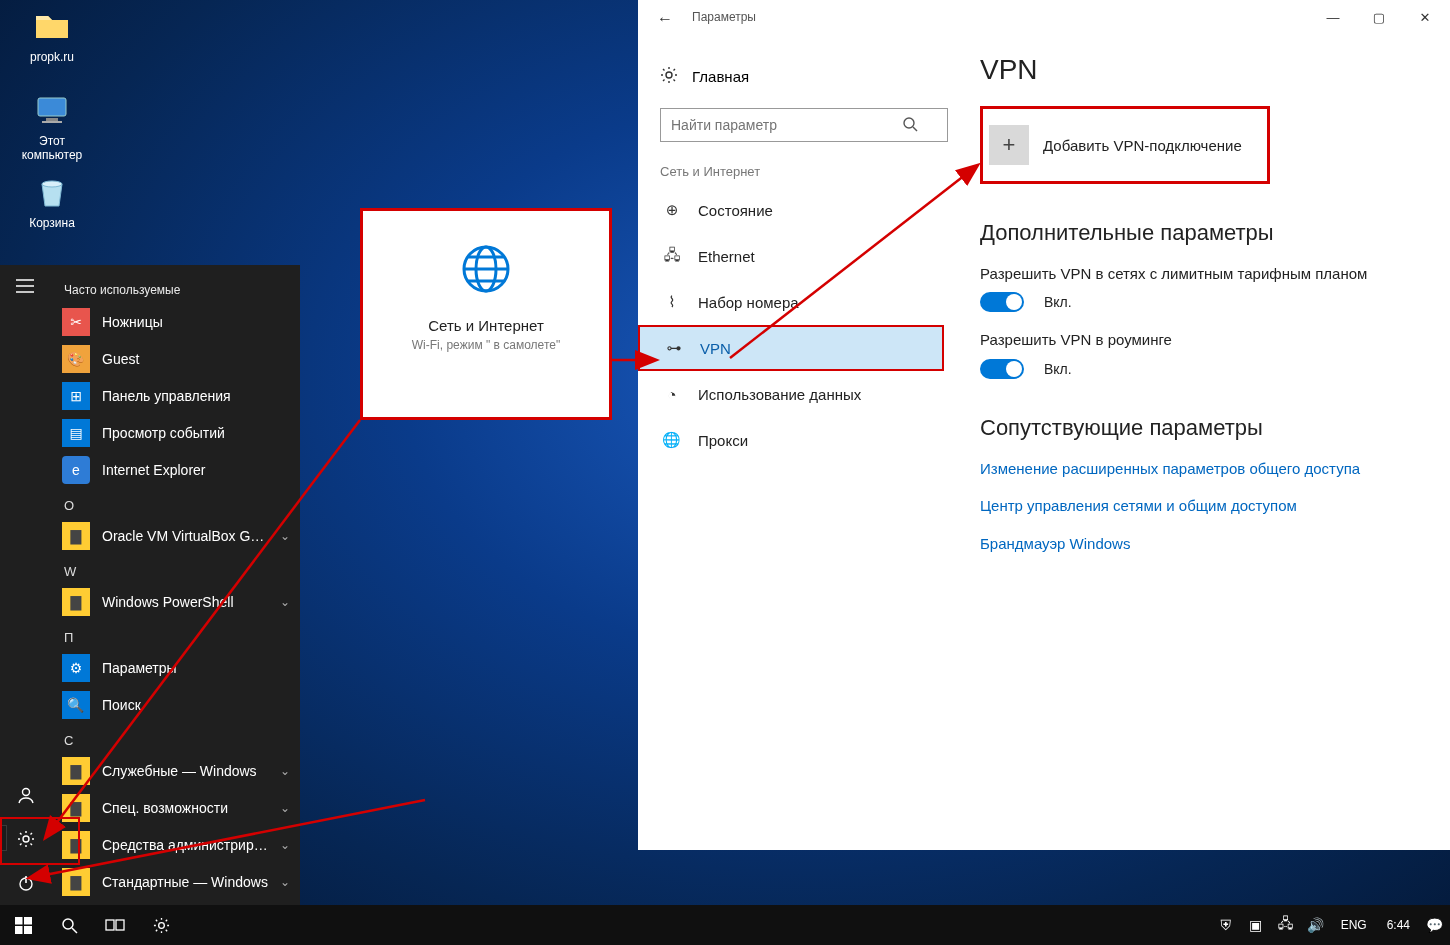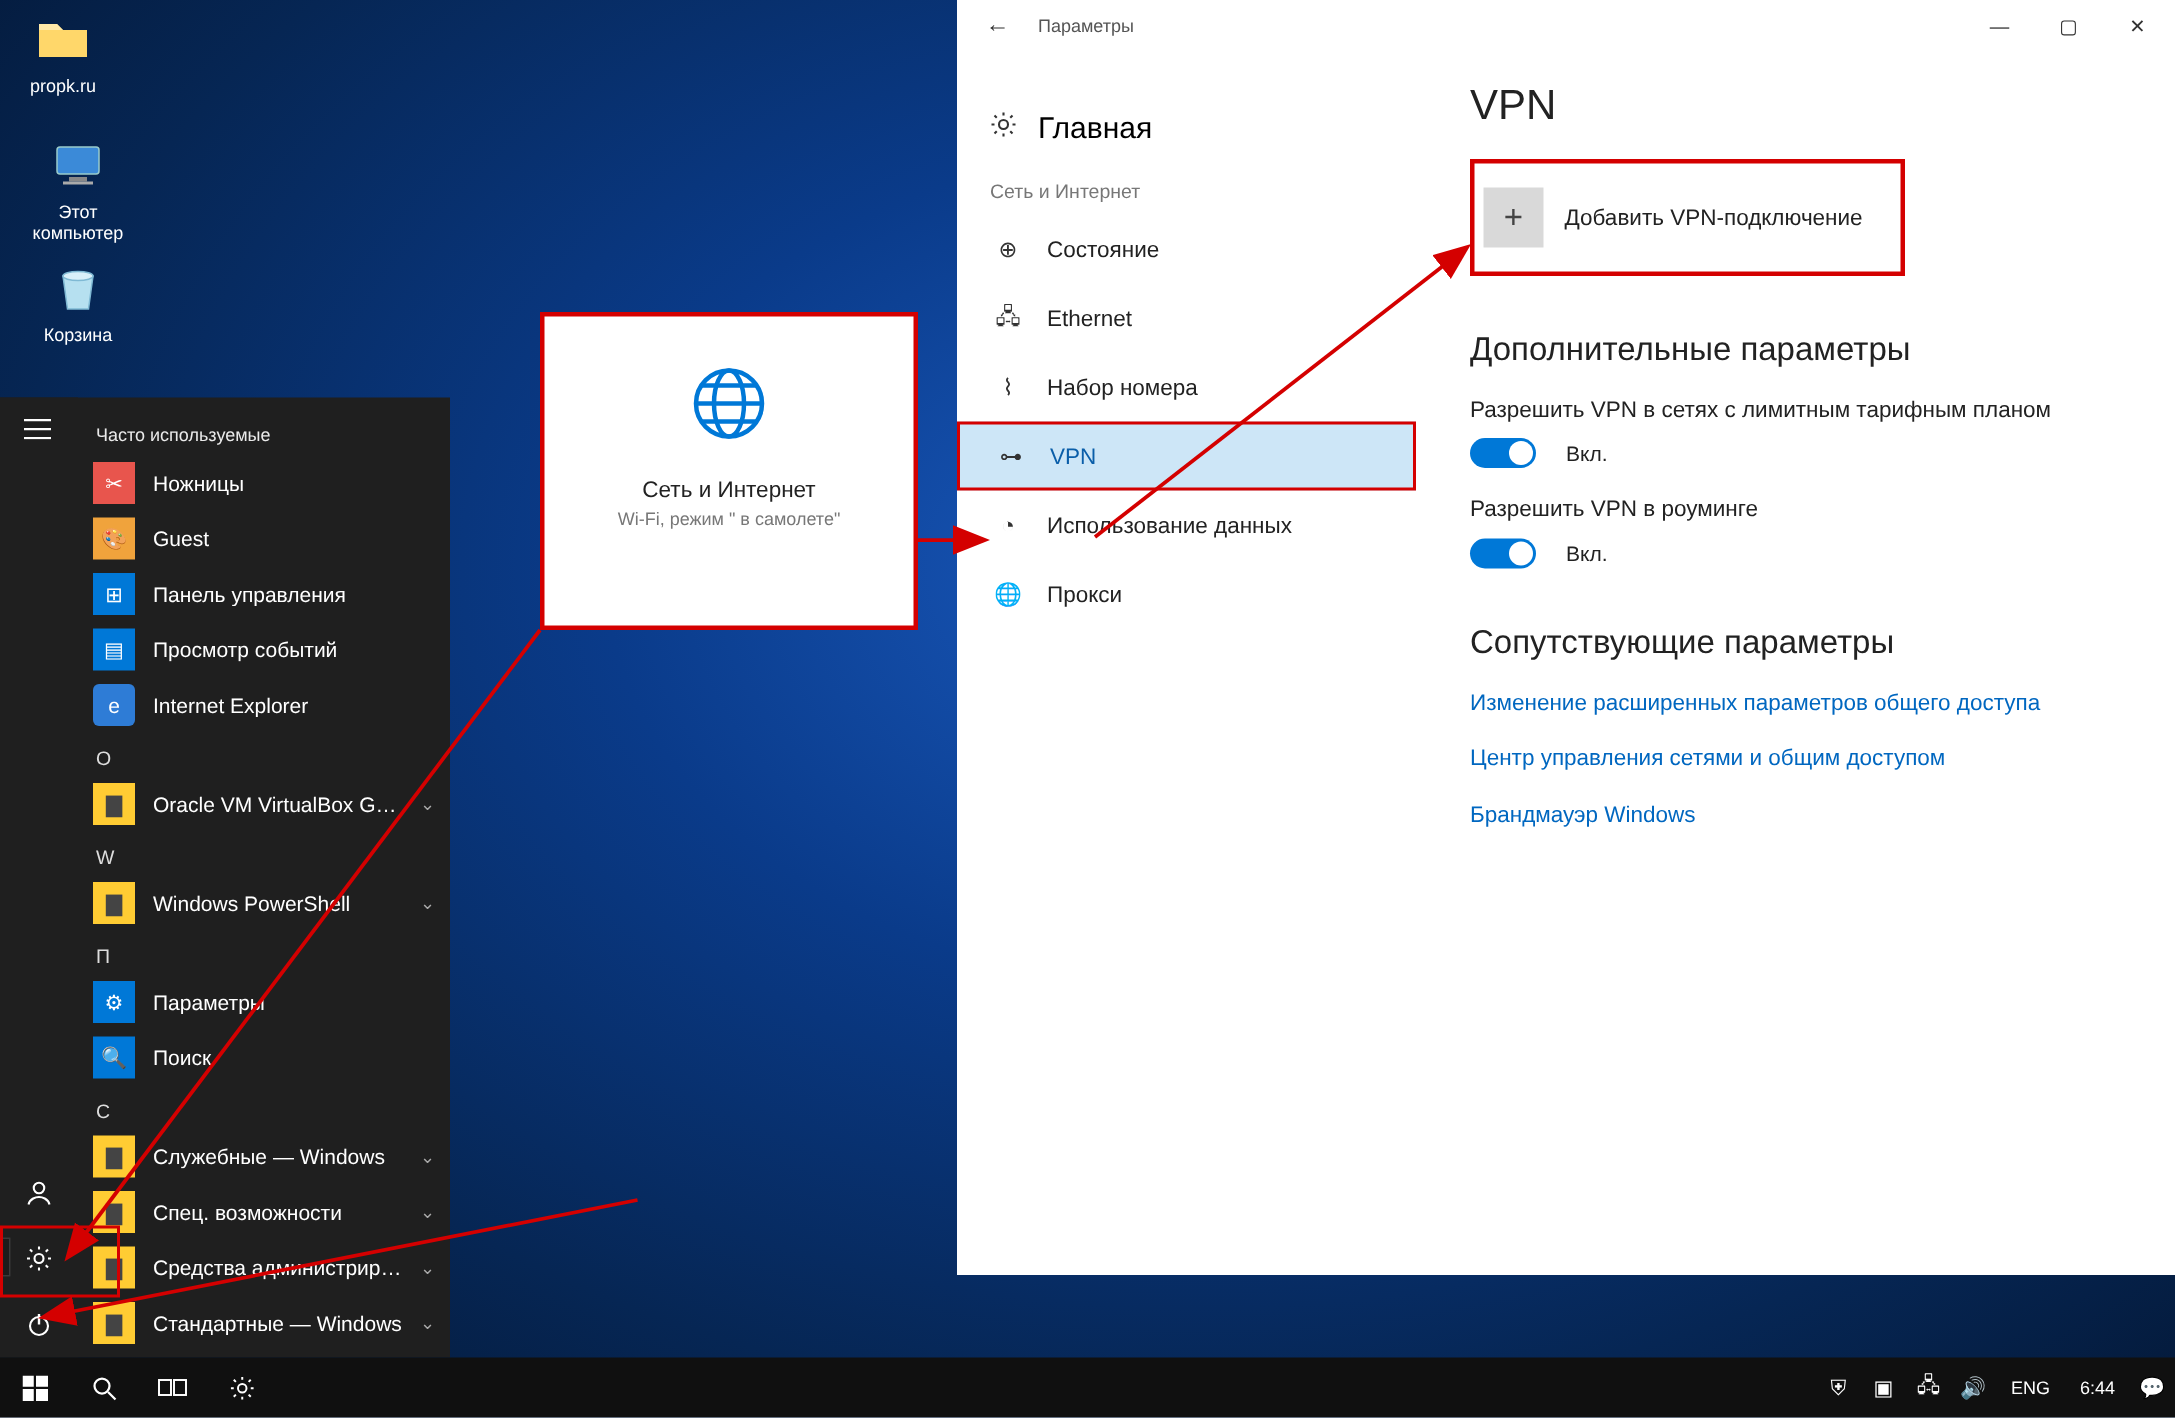--- a/index.html
+++ b/index.html
@@ -2,21 +2,21 @@
 <html><head>
 <meta charset="utf-8">
 <style>
 * { box-sizing: border-box; margin: 0; padding: 0; font-family: "Segoe UI", Tahoma, sans-serif; }
 html, body { width: 1450px; height: 945px; overflow: hidden; }
 body { background: radial-gradient(ellipse at 55% 40%, #1a5abf 0%, #0a3b8a 35%, #062654 70%, #03142e 100%); color: #fff; position: relative; }
 
 
 .desktop-icon { position: absolute; width: 80px; text-align: center; font-size: 12px; cursor: pointer; }
 .desktop-icon .ic { width: 40px; height: 40px; margin: 0 auto 4px; }
-.di1 { top: 6px; left: 2px; }
+.di1 { top: 6px; left: 12px; }
 .di2 { top: 90px; left: 12px; }
 .di3 { top: 172px; left: 12px; }
 
 
 .start-menu { position: absolute; left: 0; bottom: 40px; width: 300px; height: 640px; background: #1f1f1f; display: flex; }
 .rail { width: 52px; background: #1f1f1f; display: flex; flex-direction: column; }
 .rail .top { padding: 14px 16px; }
 .rail .spacer { flex: 1; }
 .rail .ritem { width: 52px; height: 44px; display: flex; align-items: center; justify-content: center; cursor: pointer; position: relative; }
 .rail .tooltip { position: absolute; left: -70px; top: 8px; background: #1b1b1b; color: #fff; font-size: 11px; padding: 6px 8px; border: 1px solid #3a3a3a; }
@@ -42,21 +42,21 @@
 .redbox-rail { position: absolute; left: 0; bottom: 80px; width: 80px; height: 48px; border: 2px solid #d40000; pointer-events: none; }
 
 
 .settings { position: absolute; right: 0; top: 0; width: 812px; height: 850px; background: #fff; color: #000; }
 .titlebar { height: 34px; display: flex; align-items: center; padding: 0 2px 0 14px; color: #555; }
 .titlebar .back { width: 26px; text-align: center; font-size: 16px; cursor: pointer; color: #333; }
 .titlebar .ttl { font-size: 12px; margin-left: 14px; flex: 1; }
 .titlebar .wbtn { width: 46px; height: 34px; display: flex; align-items: center; justify-content: center; cursor: pointer; color: #333; font-size: 13px; }
 .settings-body { display: flex; padding: 20px 0 0 0; }
 .leftcol { width: 332px; padding: 0 0 0 22px; }
-.leftcol .home { display: flex; align-items: flex-end; gap: 14px; height: 44px; cursor: pointer; font-size: 20px; }
+.leftcol .home { display: flex; align-items: center; gap: 14px; height: 44px; cursor: pointer; font-size: 15px; }
 .leftcol .search { margin-top: 10px; position: relative; }
 .leftcol .search input { width: 288px; height: 34px; border: 1px solid #999; padding: 0 36px 0 10px; font-size: 14px; outline: none; }
 .leftcol .search .sicon { position: absolute; right: 52px; top: 8px; color: #555; }
 .leftcol .cat { color: #777; font-size: 13px; margin: 22px 0 8px; }
 .leftcol .nav { display: flex; align-items: center; gap: 16px; height: 46px; padding-left: 2px; font-size: 15px; cursor: pointer; color: #222; }
 .leftcol .nav .nicon { width: 20px; text-align: center; color: #333; }
 .leftcol .nav.sel { background: #cde6f7; color: #0a5ea9; margin-left: -22px; padding-left: 24px; width: 306px; border: 2px solid #d40000; }
 .rightcol { flex: 1; padding: 0 30px 0 10px; }
 .rightcol h1 { font-weight: 400; font-size: 28px; color: #222; }
 .addvpn-wrap { border: 3px solid #d40000; padding: 16px 10px 16px 6px; margin-top: 20px; width: 290px; }
@@ -242,20 +242,29 @@
         <span>
           <svg width="18" height="18" viewBox="0 0 18 18">
               <circle cx="9" cy="9" r="3" fill="none" stroke="#333" stroke-width="1.4"></circle>
               <g stroke="#333" stroke-width="1.4">
                 <path d="M9 1v2M9 15v2M1 9h2M15 9h2M3 3l1.5 1.5M13.5 13.5L15 15M15 3l-1.5 1.5M4.5 13.5L3 15"></path>
               </g>
             </svg>
         </span>
         <span>Главная</span>
       </div>
+      <div class="search">
+        <input type="text" placeholder="Найти параметр" style="">
+        <span class="sicon">
+          <svg width="16" height="16" viewBox="0 0 16 16">
+              <circle cx="7" cy="7" r="5" fill="none" stroke="#555" stroke-width="1.4"></circle>
+              <path d="M11 11l4 4" stroke="#555" stroke-width="1.4"></path>
+            </svg>
+        </span>
+      </div>
       <div class="cat">Сеть и Интернет</div>
 
       <div class="nav">
         <span class="nicon">⊕</span>
         <span>Состояние</span>
       </div>
       <div class="nav">
         <span class="nicon">🖧</span>
         <span>Ethernet</span>
       </div>

